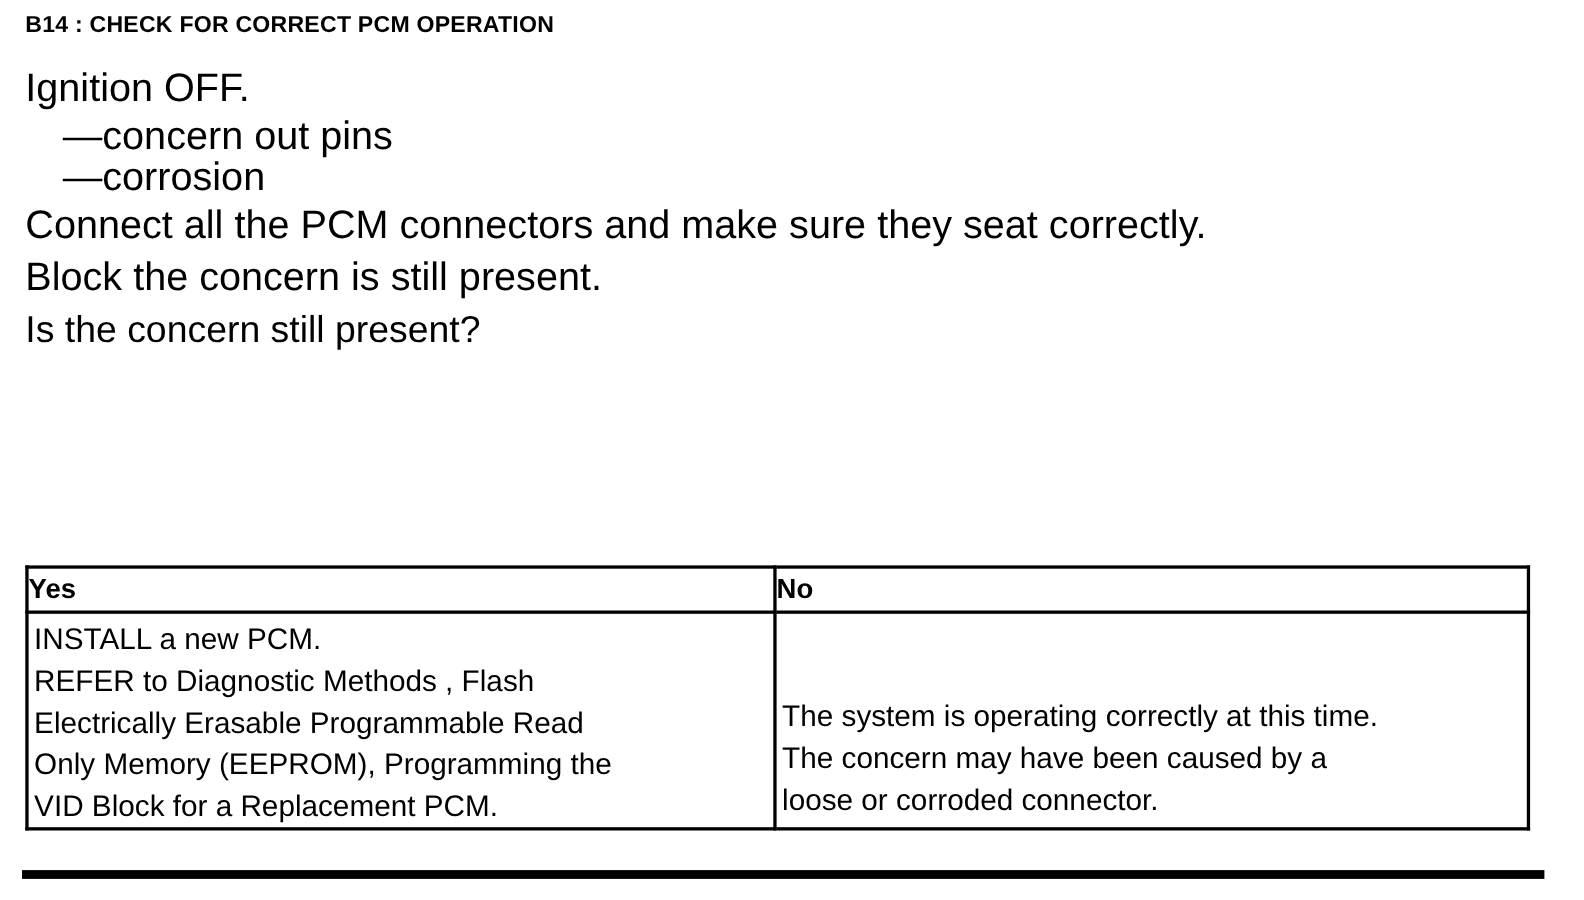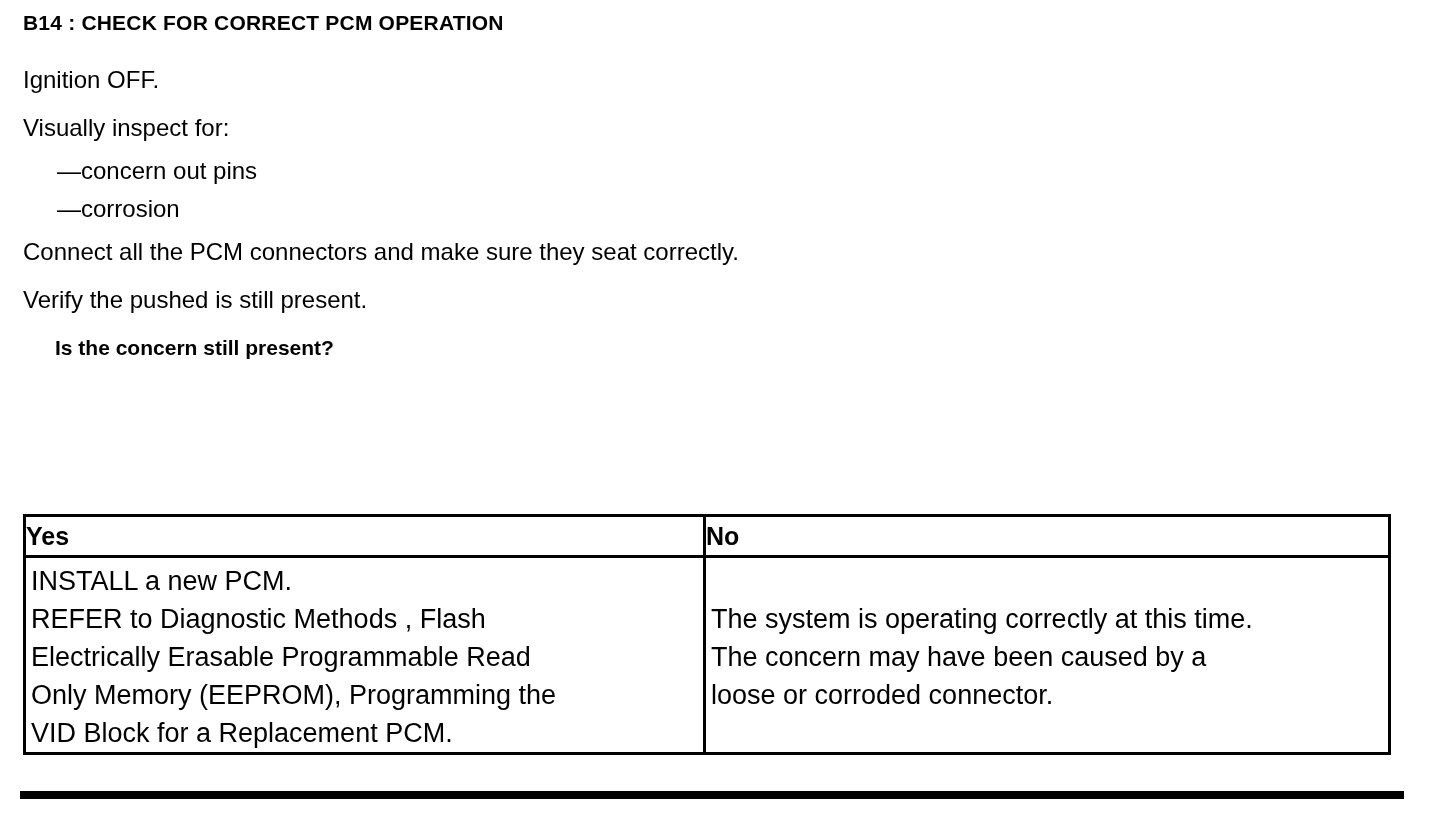--- a/index.html
+++ b/index.html
@@ -37,33 +37,32 @@
   }
 
   
   .instructions {
     position: absolute;
     left: 23px;
     top: 56px;
     width: 1380px;
   }
   .instr-line {
-    font-size: 24px;
+    font-size: 36px;
     line-height: 48px;
     white-space: nowrap;
   }
   .instr-line.dash {
     padding-left: 34px;
     line-height: 38px;
   }
   .instr-line.question {
-    font-weight: bold;
-    font-size: 21px;
+    font-weight: normal;
+    font-size: 34px;
     line-height: 48px;
-    margin-left: 32px;
   }
 
   
   .decision-table {
     position: absolute;
     left: 23px;
     top: 514px;
     width: 1365px;
     border-collapse: collapse;
     table-layout: fixed;
@@ -93,20 +92,21 @@
     vertical-align: top;
   }
 
   .cell-text {
     font-size: 27px;
     line-height: 38px;
     padding: 4px 0 0 5px;
   }
   .cell-text.centered {
     padding-top: 42px;
+    margin-top: 32px;
   }
   .cell-line { white-space: nowrap; }
 
   
   .bottom-rule {
     position: absolute;
     left: 20px;
     top: 791px;
     width: 1384px;
     height: 8px;
@@ -118,30 +118,29 @@
 
 <div class="page">
 
   <div class="step-title">B14 : CHECK FOR CORRECT PCM OPERATION</div>
 
   <div class="instructions">
 
     <div class="instr-line">Ignition OFF.</div>
 
 
-    <div class="instr-line">Visually inspect for:</div>
 
     <div class="instr-line dash">—concern out pins</div>
 
     <div class="instr-line dash">—corrosion</div>
 
     <div class="instr-line">Connect all the PCM connectors and make sure they seat correctly.</div>
 
 
-    <div class="instr-line">Verify the pushed is still present.</div>
+    <div class="instr-line">Block the concern is still present.</div>
 
     <div class="instr-line question">Is the concern still present?</div>
 
   </div>
 
   <table class="decision-table">
     <colgroup>
       <col class="c-yes">
       <col class="c-no">
     </colgroup>

